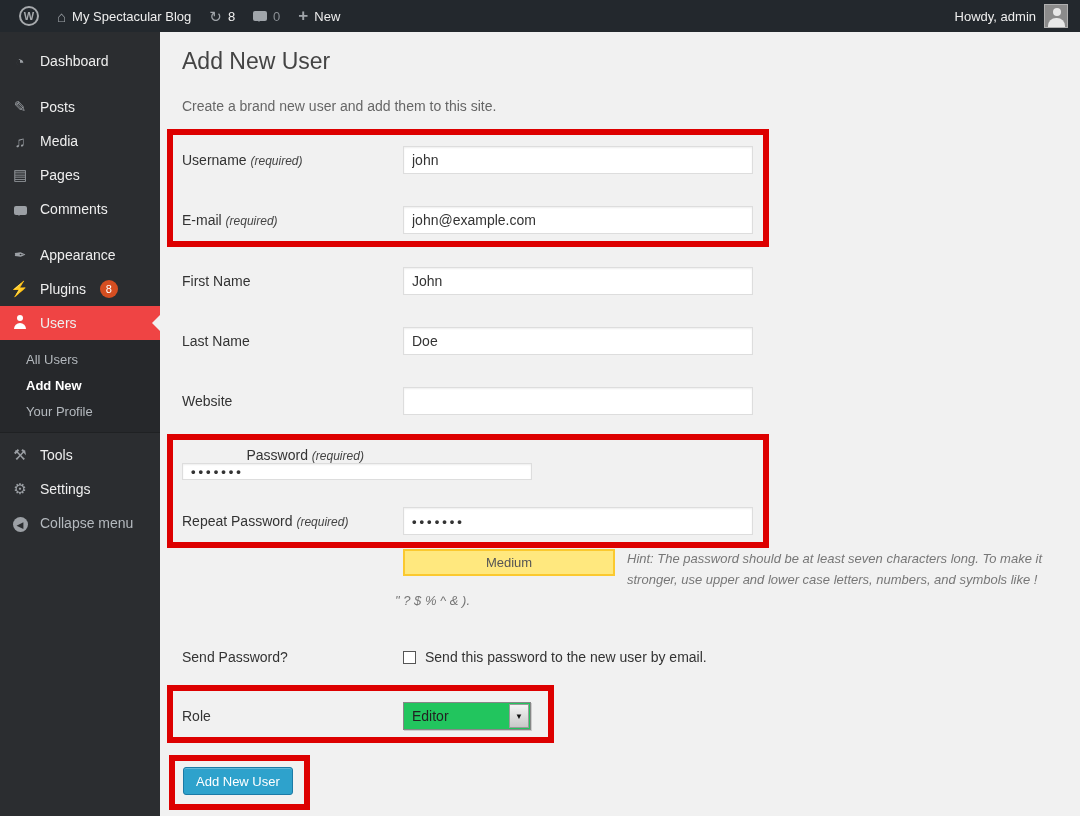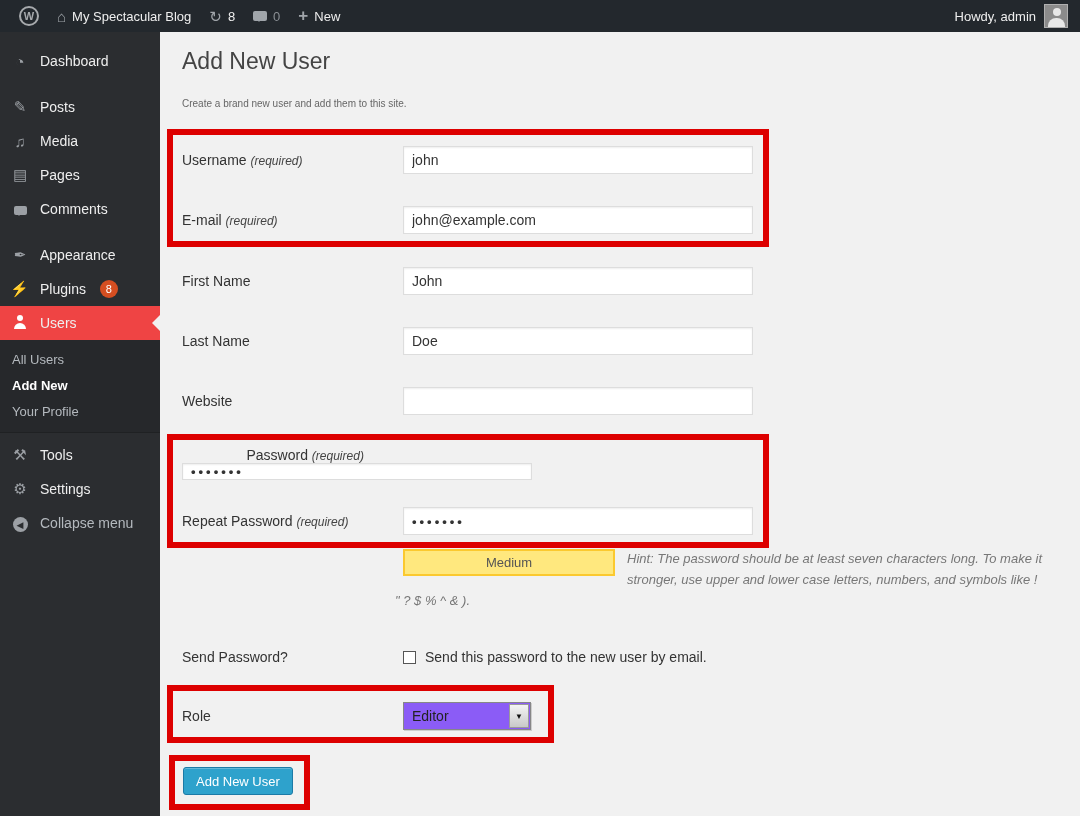--- a/index.html
+++ b/index.html
@@ -50,59 +50,59 @@
   .person::before { content:''; position:absolute; top:0; left:4px; width:6px; height:6px;
     border-radius:50%; background:#9ca0a5; }
   .person::after { content:''; position:absolute; bottom:0; left:1px; width:12px;
     height:6px; border-radius:6px 6px 0 0; background:#9ca0a5; }
   .menu-item.active .person::before, .menu-item.active .person::after { background:#fff; }
   .bubble-dark { width:13px; height:9px; background:#9ca0a5; border-radius:2px;
     position:relative; display:inline-block; }
   .bubble-dark::after { content:''; position:absolute; bottom:-4px; left:2px;
     border:3px solid transparent; border-top:4px solid #9ca0a5; }
   .submenu { background:#26282b; padding:6px 0 8px 0; border-bottom:1px solid #1f2123; }
-  .submenu-item { height:26px; display:flex; align-items:center; padding-left:12px;
+  .submenu-item { height:26px; display:flex; align-items:center; padding-left:26px;
     font-size:13px; color:#b4b9be; cursor:pointer; }
   .submenu-item.current { color:#fff; font-weight:bold; }
   .collapse-ico { width:15px; height:15px; border-radius:50%; background:#9ca0a5;
     color:#2b2d30; font-size:9px; display:inline-flex; align-items:center;
     justify-content:center; }
   .menu-item.dim { color:#b4b9be; }
 
   
   .content { position:absolute; left:160px; top:32px; width:1024px; height:784px;
     background:#f1f1f1; }
   .help-btn { position:absolute; top:1px; right:20px; width:80px; height:28px;
     background:#fff; border:1px solid #e3e3e3; color:#777; font-size:13px;
     display:flex; align-items:center; justify-content:center; gap:5px; cursor:pointer; }
   .help-caret { font-size:8px; color:#999; }
   .page-title { position:absolute; left:22px; top:16px; font-size:23px;
     font-weight:normal; color:#444; }
-  .page-sub { position:absolute; left:22px; top:66px; font-size:10px; color:#666; }
+  .page-sub { position:absolute; left:22px; top:66px; font-size:14px; color:#666; }
 
   .form-row { position:absolute; left:22px; display:flex; align-items:center; height:28px; }
   .form-label { width:221px; flex-shrink:0; font-size:14px; color:#333; }
   .req { font-style:italic; font-size:12px; color:#444; }
   .txt-input { width:350px; height:28px; background:#fff; border:1px solid #ddd;
     box-shadow:inset 0 1px 2px rgba(0,0,0,0.07); font-size:14px; color:#333;
     padding:0 8px; font-family:"Liberation Sans", sans-serif; }
   .pwd { letter-spacing:3px; font-weight:bold; font-size:13px; }
 
   .strength-row { position:absolute; left:235px; top:516px; width:650px;
     font-size:13px; color:#777; }
   .strength-meter { float:left; width:212px; height:27px; margin:1px 12px 4px 8px;
     background:#ffe87e; border:2px solid #fbc92f; color:#555; font-size:13px;
     display:flex; align-items:center; justify-content:center; }
   .hint { font-style:italic; line-height:21px; }
 
   .checkbox { width:13px; height:13px; background:#fff; border:1px solid #555;
     display:inline-block; margin-right:9px; cursor:pointer; flex-shrink:0; }
   .check-label { font-size:14px; color:#333; }
 
-  .select-box { display:flex; width:128px; height:28px; background:#8b5cf6;
+  .select-box { display:flex; width:128px; height:28px; background:#22c55e;
     border:1px solid #878787; align-items:center; cursor:pointer;
     box-shadow:1px 1px 0 rgba(0,0,0,0.15); }
   .select-text { flex:1; padding-left:8px; font-size:14px; color:#222; }
   .select-btn { width:20px; height:24px; margin-right:1px;
     background:linear-gradient(#f4f4f4,#c9c9c9); border:1px solid #9a9a9a;
     display:flex; align-items:center; justify-content:center; font-size:8px; color:#111; }
 
   .btn-primary { position:absolute; left:23px; top:735px; height:28px; padding:0 12px;
     background:#2ea2cc; border:1px solid #1b7aa6; border-radius:3px; color:#fff;
     font-size:13px; cursor:pointer; box-shadow:inset 0 1px 0 rgba(255,255,255,0.25);

